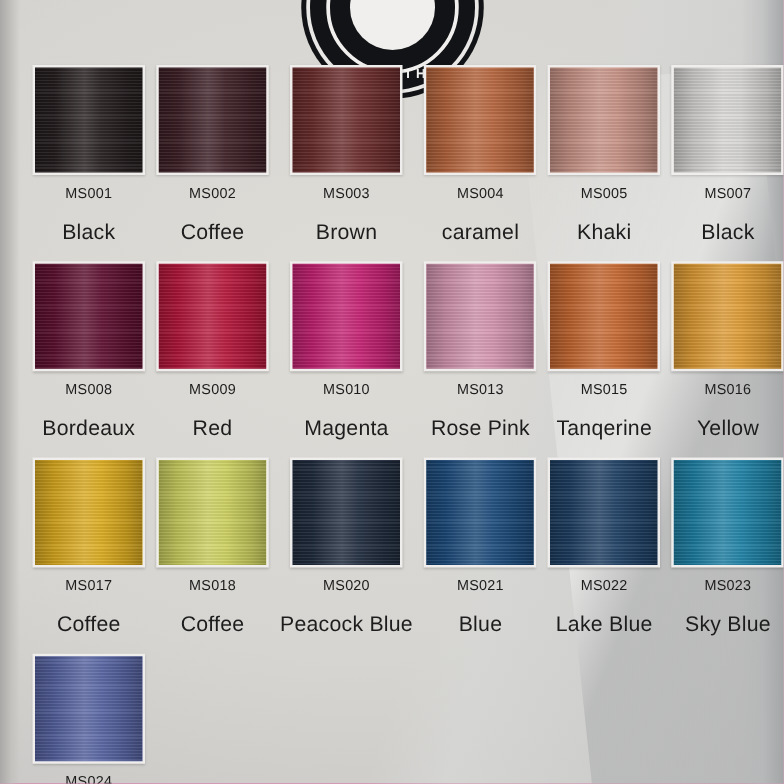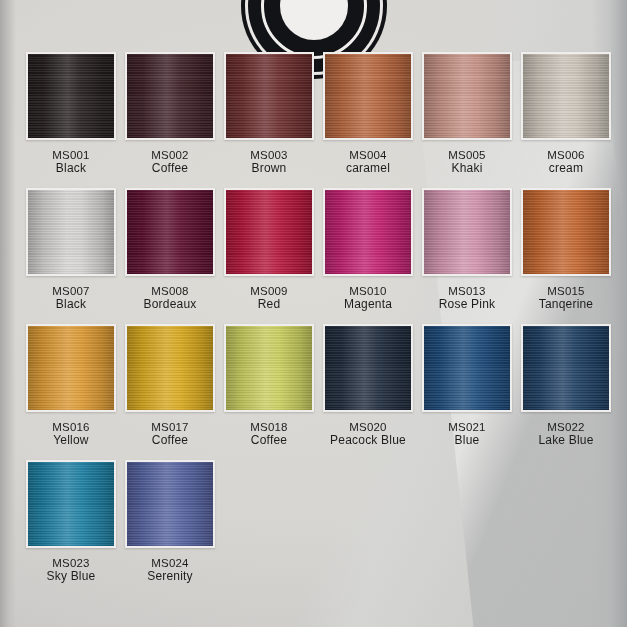--- a/index.html
+++ b/index.html
@@ -135,22 +135,22 @@
     opacity: 0.85;
   }
   .code {
     margin-top: 9px;
     font-size: 11.5px;
     color: #1d1d1d;
     letter-spacing: 0.2px;
     white-space: nowrap;
   }
   .name {
-    margin-top: 0;
-    font-size: 12px;
+    margin-top: 15px;
+    font-size: 17px;
     color: #1d1d1d;
     letter-spacing: 0.2px;
     white-space: nowrap;
   }
 </style>
 </head>
 <body>
 
 <div id="page">
   <div class="paper"></div>
@@ -195,27 +195,20 @@
       </div>
       <div class="cell">
         <div class="swatch-wrap">
           <div class="swatch" style="background: rgb(198, 145, 132);"></div>
         </div>
         <div class="code">MS005</div>
         <div class="name">Khaki</div>
       </div>
       <div class="cell">
         <div class="swatch-wrap">
-          <div class="swatch" style="background: rgb(204, 197, 186);"></div>
-        </div>
-        <div class="code">MS006</div>
-        <div class="name">cream</div>
-      </div>
-      <div class="cell">
-        <div class="swatch-wrap">
           <div class="swatch" style="background: rgb(212, 211, 210);"></div>
         </div>
         <div class="code">MS007</div>
         <div class="name">Black</div>
       </div>
       <div class="cell">
         <div class="swatch-wrap">
           <div class="swatch" style="background: rgb(94, 16, 48);"></div>
         </div>
         <div class="code">MS008</div>

